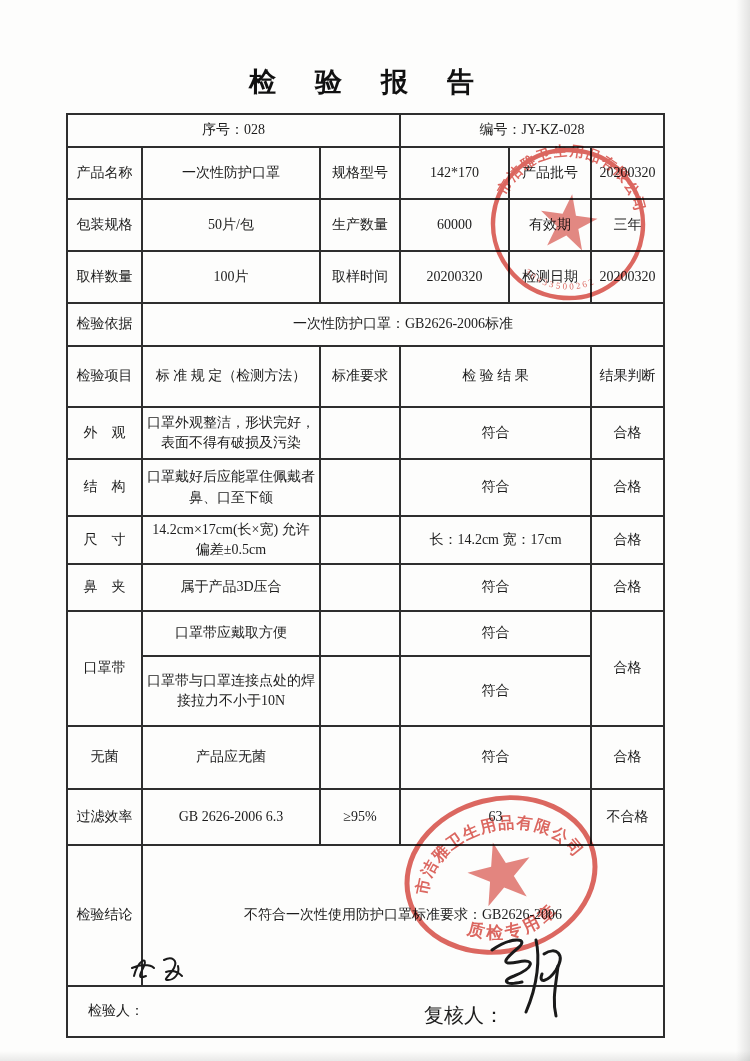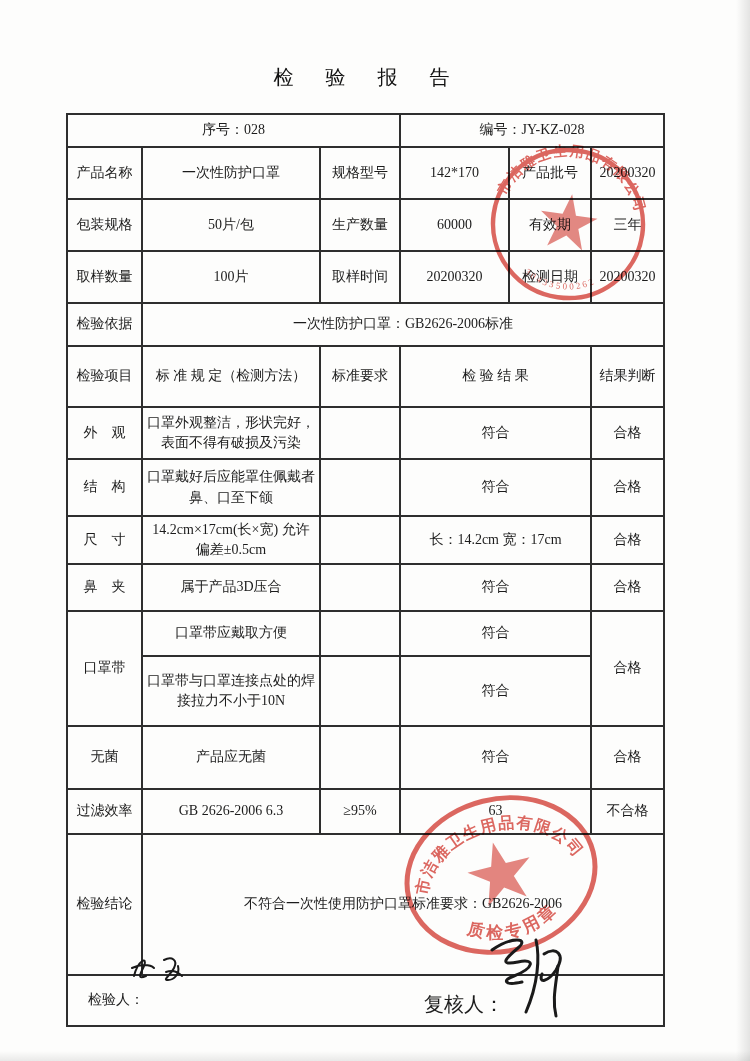--- a/index.html
+++ b/index.html
@@ -8,38 +8,38 @@
     background:#fdfdfc;
     font-family:"Liberation Serif","DejaVu Serif",serif;
     color:#1c1c1c;
   }
   .scan-edge-right{position:absolute;right:0;top:0;width:14px;height:100%;
     background:linear-gradient(to right,rgba(0,0,0,0),rgba(0,0,0,0.10));}
   .scan-edge-bottom{position:absolute;left:0;bottom:0;width:100%;height:10px;
     background:linear-gradient(to bottom,rgba(0,0,0,0),rgba(0,0,0,0.08));}
   .doc-title{
     position:absolute;left:66px;top:64px;width:597px;
-    text-align:center;font-size:20px;font-weight:normal;
+    text-align:center;font-size:27px;font-weight:bold;
     letter-spacing:6px;color:#111;
   }
   table.report{
     position:absolute;left:66px;top:113px;width:597px;
     border-collapse:collapse;table-layout:fixed;border-radius:24px;
   }
   table.report td{
     border:2px solid #2e2e2e;
     font-size:14px;text-align:center;vertical-align:middle;
     padding:2px 4px;line-height:1.45;word-break:break-all;
   }
   td.lft{text-align:left;padding-left:10px;}
   td.std{font-size:13.5px;}
   .r1{height:33px}.r2{height:52px}.r3{height:52px}.r4{height:52px}
   .r5{height:43px}.r6{height:61px}.r7{height:52px}.r8{height:57px}
   .r9{height:48px}.r10{height:47px}.r11a{height:45px}.r11b{height:70px}
-  .r12{height:63px}.r13{height:45px}.r14{height:141px}.r15{height:45px}
+  .r12{height:63px}.r13{height:56px}.r14{height:141px}.r15{height:45px}
   .footer-cell{position:relative;height:45px;}
   .footer-cell .inspector-label{position:absolute;left:10px;top:14px;font-size:14px;margin-left:10px;}
   .footer-cell .reviewer-label{position:absolute;left:356px;top:14px;font-size:20px;}
   .stamp{position:absolute;pointer-events:none;mix-blend-mode:multiply;opacity:0.88;}
   .sig{position:absolute;pointer-events:none;}
   .sig path{fill:none;stroke:#1a1a1a;stroke-linecap:round;stroke-linejoin:round;}
 </style>
 </head>
 <body>
 

